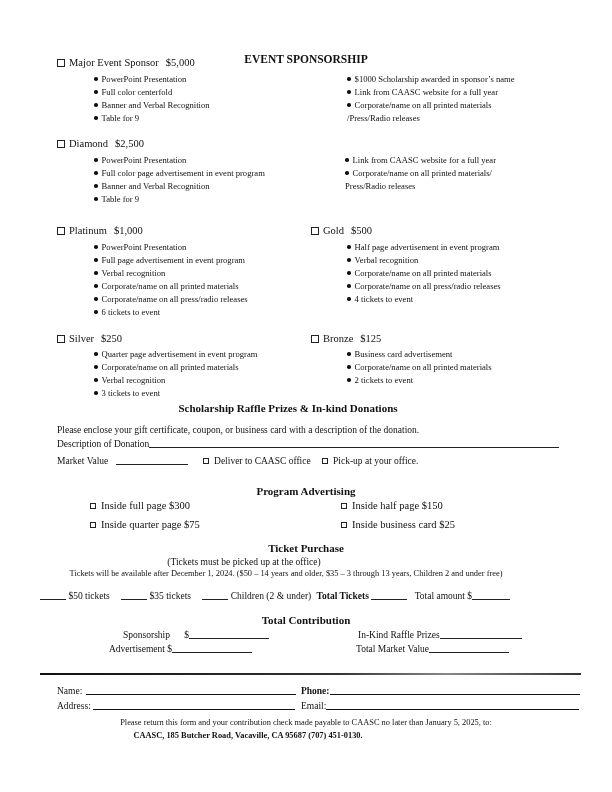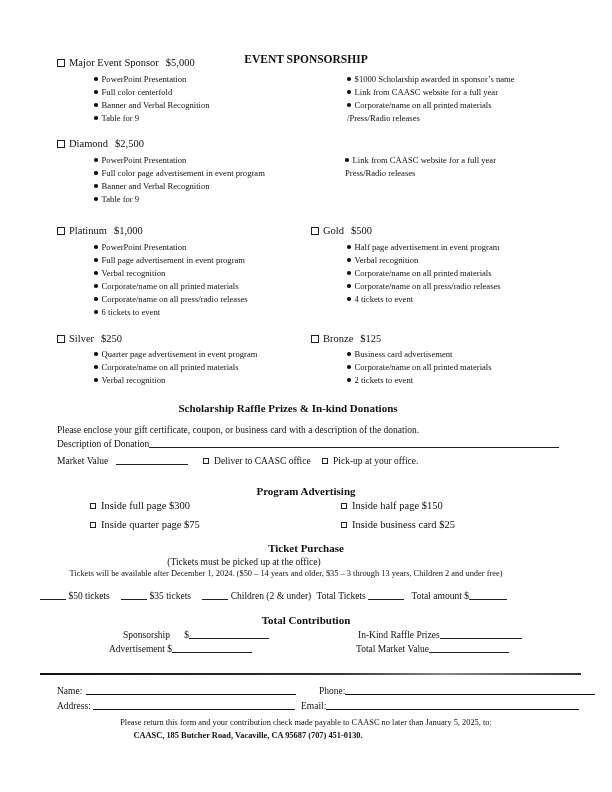--- a/index.html
+++ b/index.html
@@ -52,20 +52,21 @@
   <span class="cb"></span><span>Diamond</span><span class="price">$2,500</span>
 </div>
 <div class="abs bul" style="left:94px; top:154px;">
   <div><span class="dot"></span><span>PowerPoint Presentation</span></div>
   <div><span class="dot"></span><span>Full color page advertisement in event program</span></div>
   <div><span class="dot"></span><span>Banner and Verbal Recognition</span></div>
   <div><span class="dot"></span><span>Table for 9</span></div>
 </div>
 <div class="abs bul" style="left:345px; top:154px;">
   <div><span class="dot"></span><span>Link from CAASC website for a full year</span></div>
+  <div><span class="dot"></span><span>Corporate/name on all printed materials/</span></div>
   <div>Press/Radio releases</div>
 </div>
 
 <div class="abs tier" style="left:57px; top:225px;">
   <span class="cb"></span><span>Platinum</span><span class="price">$1,000</span>
 </div>
 <div class="abs bul" style="left:94px; top:241px;">
   <div><span class="dot"></span><span>PowerPoint Presentation</span></div>
   <div><span class="dot"></span><span>Full page advertisement in event program</span></div>
   <div><span class="dot"></span><span>Verbal recognition</span></div>
@@ -85,20 +86,21 @@
   <div><span class="dot"></span><span>4 tickets to event</span></div>
 </div>
 
 <div class="abs tier" style="left:57px; top:333px;">
   <span class="cb"></span><span>Silver</span><span class="price">$250</span>
 </div>
 <div class="abs bul" style="left:94px; top:348px;">
   <div><span class="dot"></span><span>Quarter page advertisement in event program</span></div>
   <div><span class="dot"></span><span>Corporate/name on all printed materials</span></div>
   <div><span class="dot"></span><span>Verbal recognition</span></div>
+  <div><span class="dot"></span><span>3 tickets to event</span></div>
 </div>
 
 <div class="abs tier" style="left:311px; top:333px;">
   <span class="cb"></span><span>Bronze</span><span class="price">$125</span>
 </div>
 <div class="abs bul" style="left:347px; top:348px;">
   <div><span class="dot"></span><span>Business card advertisement</span></div>
   <div><span class="dot"></span><span>Corporate/name on all printed materials</span></div>
   <div><span class="dot"></span><span>2 tickets to event</span></div>
 </div>
@@ -132,21 +134,21 @@
 <div class="abs heading" style="left:0; width:612px; top:542px; text-align:center;">Ticket Purchase</div>
 <div class="abs txt" style="left:0; width:488px; top:557px; text-align:center;">(Tickets must be picked up at the office)</div>
 <div class="abs txt-sm" style="left:0; width:572px; top:569px; text-align:center;">Tickets will be available after December 1, 2024.  ($50 – 14 years and older, $35 – 3 through 13 years, Children 2 and under free)</div>
 <div class="abs txt" style="left:40px; top:591px;">
   <span class="blank" style="width:26px;"></span>
   <span>$50 tickets</span>
   <span class="blank" style="width:26px; margin-left:9px;"></span>
   <span>$35 tickets</span>
   <span class="blank" style="width:26px; margin-left:9px;"></span>
   <span>Children (2 &amp; under)</span>
-  <span style="margin-left:3px;">Total Tickets</span>
+  <span style="margin-left:3px;font-weight:bold;">Total Tickets</span>
   <span class="blank" style="width:36px;"></span>
   <span style="margin-left:5px;">Total amount $</span><span class="blank" style="width:38px;"></span>
 </div>
 
 <div class="abs heading" style="left:0; width:612px; top:614px; text-align:center;">Total Contribution</div>
 <div class="abs txt" style="left:112px; top:630px;margin-left:11px;">
   <span>Sponsorship</span>
   <span style="margin-left:12px;">$</span><span class="blank" style="width:80px;"></span>
 </div>
 <div class="abs txt" style="left:109px; top:644px;">
@@ -158,21 +160,21 @@
 </div>
 <div class="abs txt" style="left:356px; top:644px;">
   <span>Total Market Value</span><span class="blank" style="width:80px;"></span>
 </div>
 
 <div class="sep"></div>
 
 <div class="abs txt" style="left:57px; top:686px;">
   <span>Name:</span><span class="blank-dark" style="width:210px; margin-left:4px;"></span>
 </div>
-<div class="abs txt" style="left:319px; top:686px;">
+<div class="abs txt" style="left:301px; top:686px;font-weight:bold;">
   <span>Phone:</span><span class="blank-dark" style="width:250px;"></span>
 </div>
 <div class="abs txt" style="left:57px; top:701px;">
   <span>Address:</span><span class="blank-dark" style="width:202px; margin-left:2px;"></span>
 </div>
 <div class="abs txt" style="left:301px; top:701px;">
   <span>Email:</span><span class="blank-dark" style="width:253px;"></span>
 </div>
 
 <div class="abs txt-sm" style="left:0; width:612px; top:718px; text-align:center;">Please return this form and your contribution check made payable to CAASC no later than January 5, 2025, to:</div>

